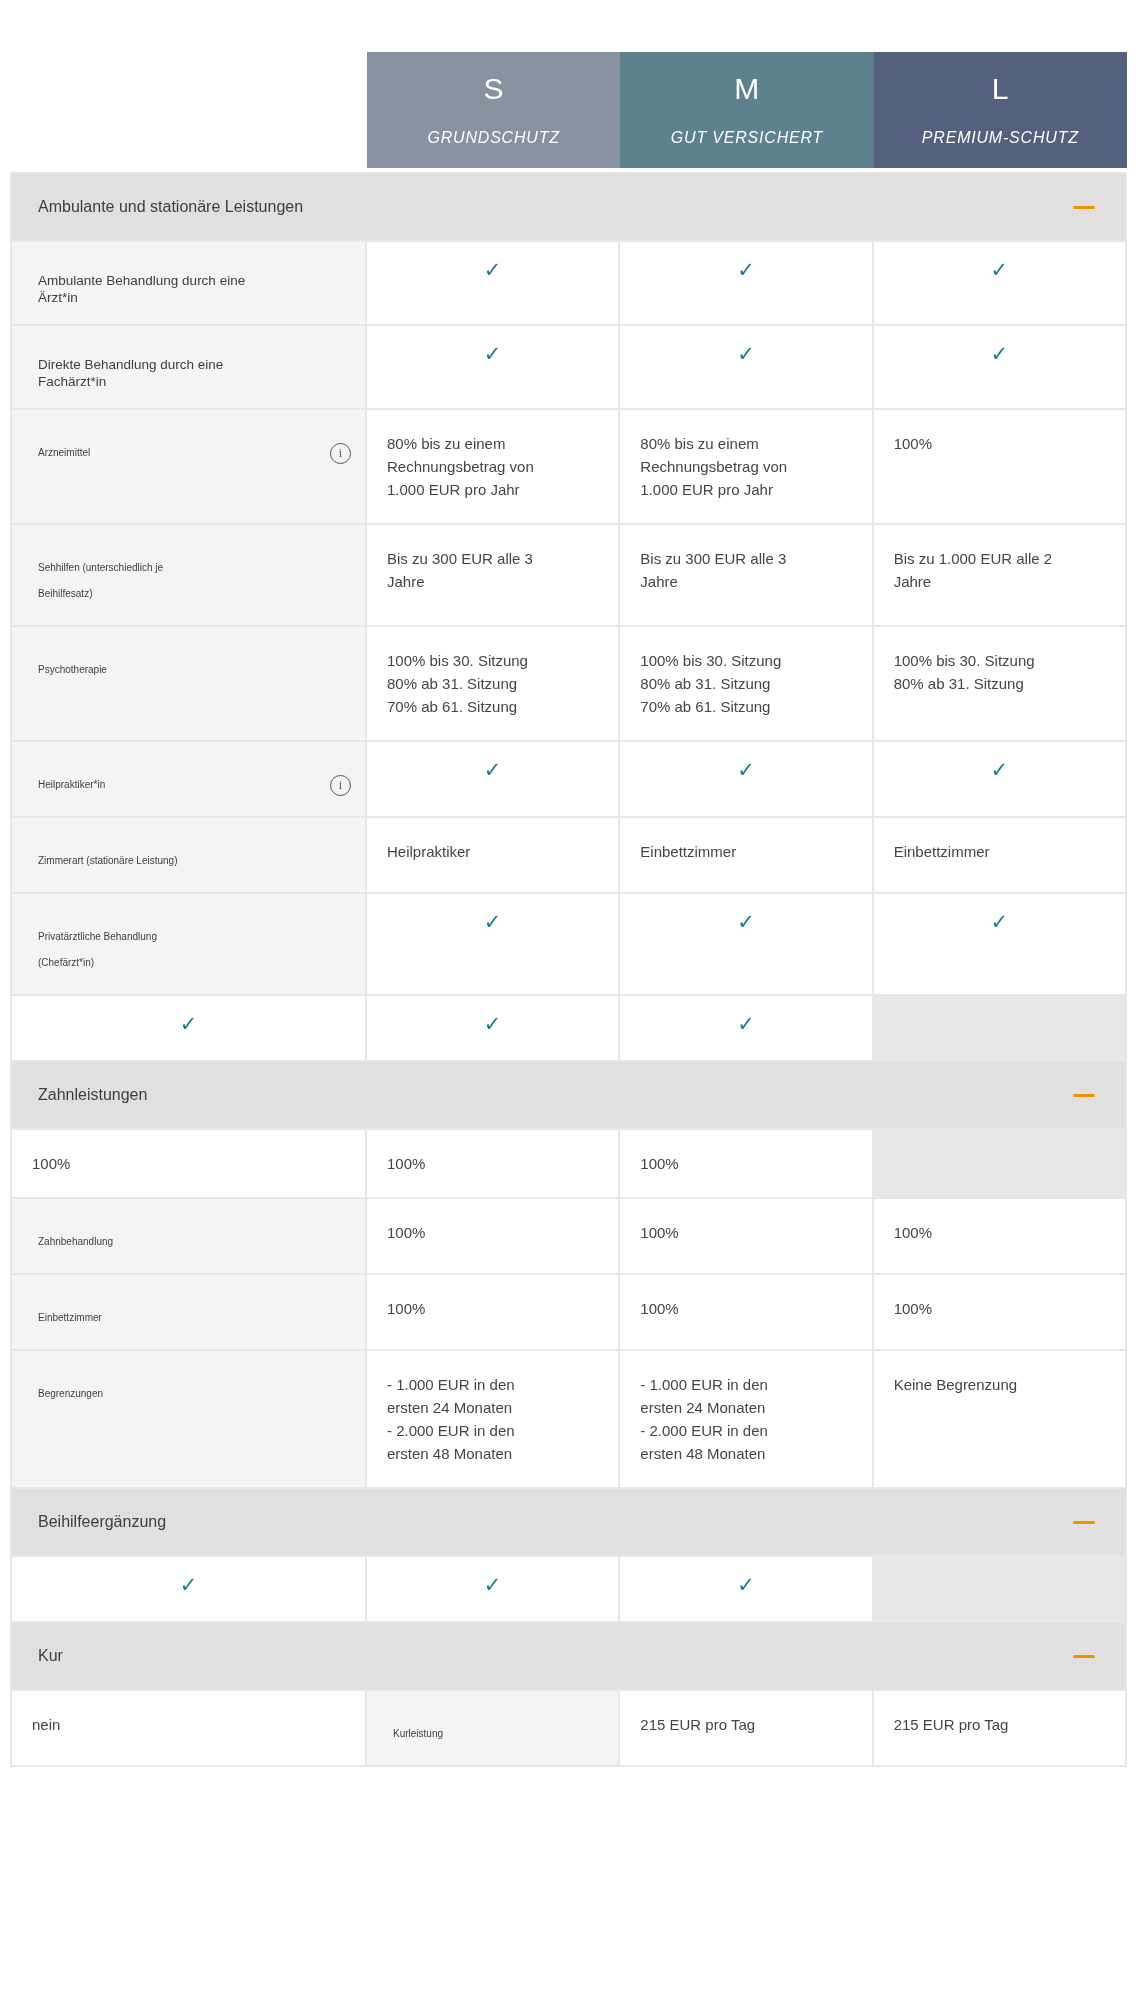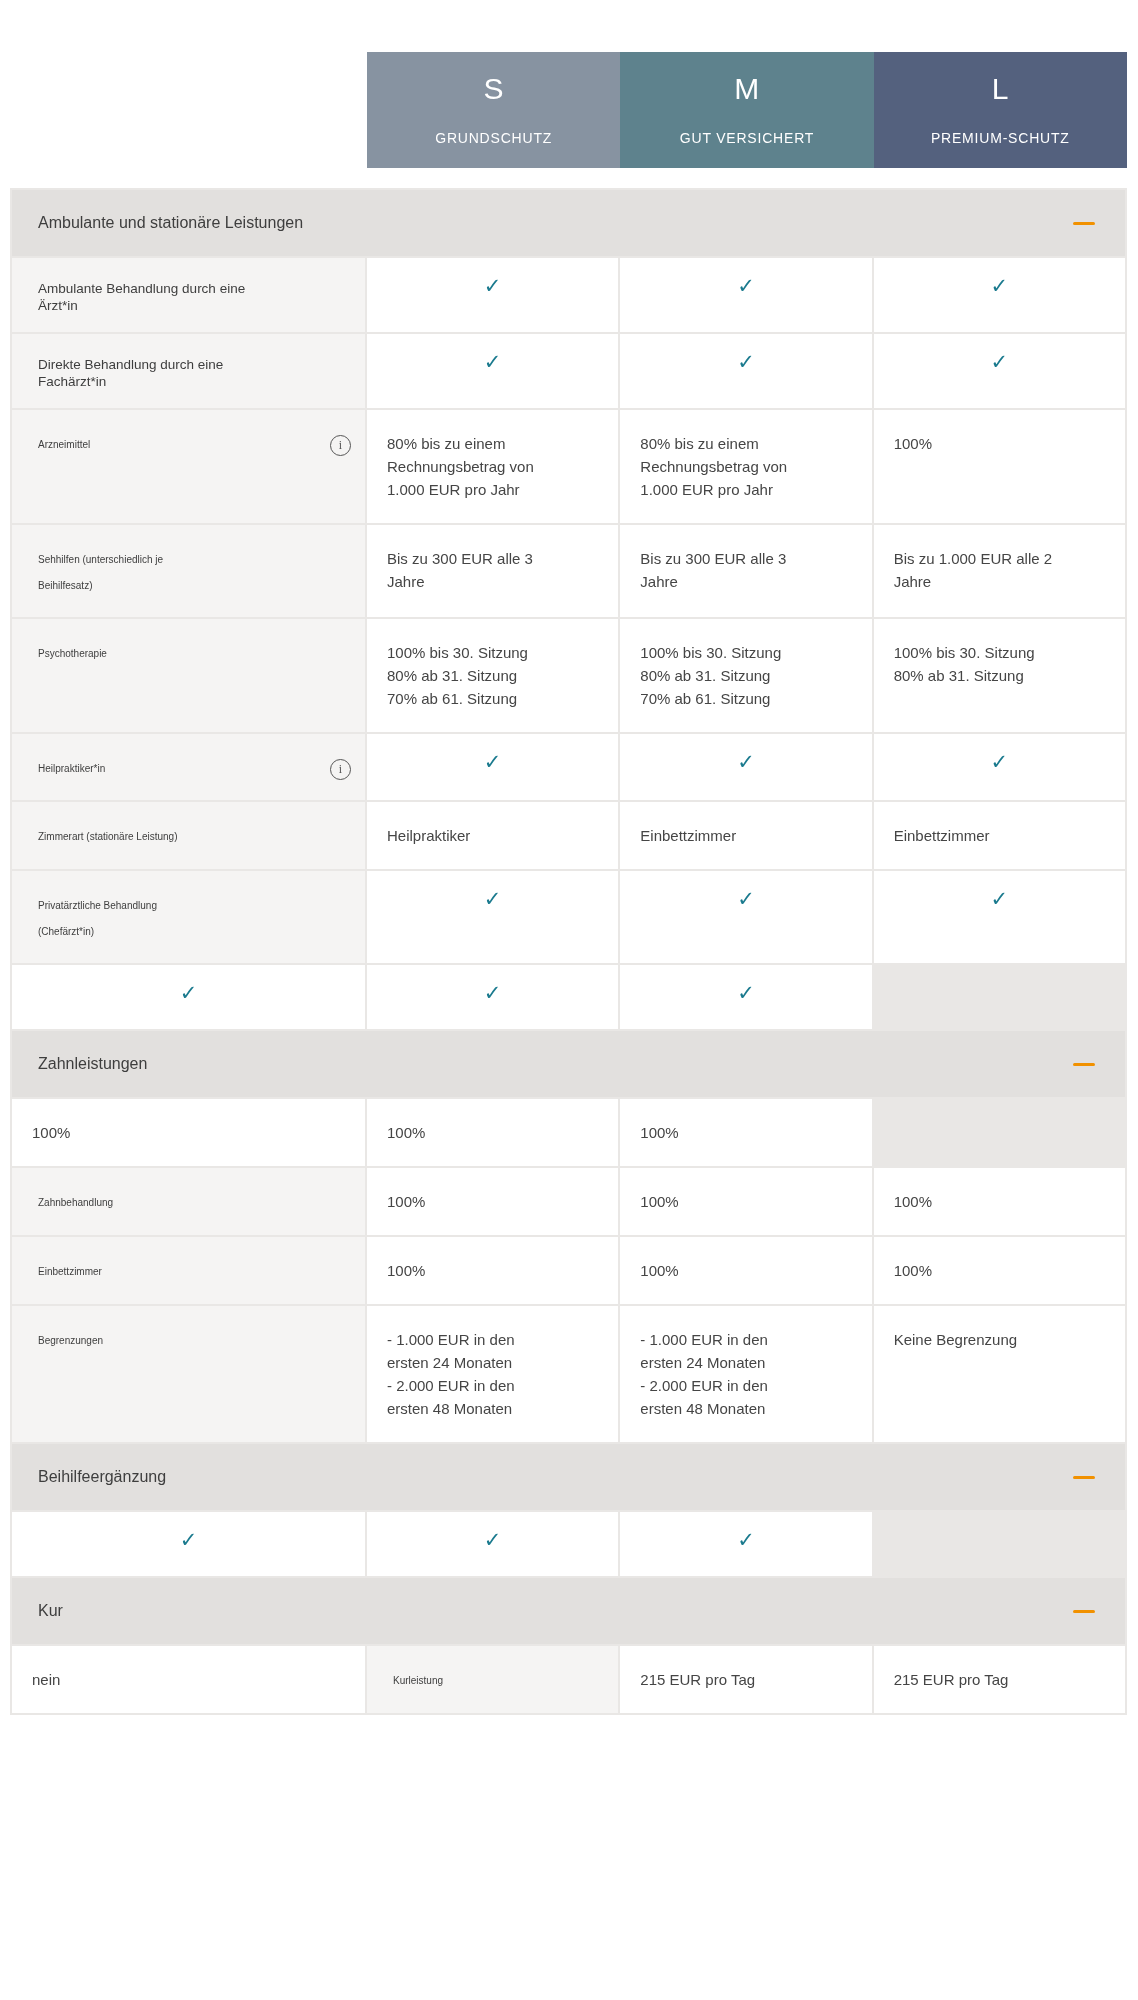--- a/index.html
+++ b/index.html
@@ -12,44 +12,44 @@
   .table-wrap{width:1117px;margin:52px 0 0 10px;padding-bottom:150px;}
 
   
   .plans-header{display:flex;margin-left:357px;}
   .plan-block{
     flex:1;min-height:116px;box-sizing:border-box;
     display:flex;flex-direction:column;align-items:center;justify-content:center;
     color:#ffffff;padding:10px 0 14px;
   }
   .plan-code{font-size:30px;line-height:40px;font-weight:400;letter-spacing:.5px;}
-  .plan-name{font-size:14px;line-height:18px;margin-top:20px;letter-spacing:.8px;}
+  .plan-name{font-size:16px;line-height:18px;margin-top:20px;letter-spacing:.8px;font-style:italic;}
 
   
   .table-body{
-    margin-top:20px;background:#e9e7e5;padding:2px;
+    margin-top:4px;background:#e9e7e5;padding:2px;
     display:flex;flex-direction:column;gap:2px;
   }
   .section{display:flex;flex-direction:column;gap:2px;}
   .section-header{
     background:#e2e0de;min-height:66px;box-sizing:border-box;
     display:flex;align-items:center;justify-content:space-between;
     padding:0 30px 0 26px;cursor:pointer;
   }
   .section-title{font-size:16px;color:#3e3e3e;}
   .minus-icon{display:block;width:22px;height:3px;border-radius:2px;flex:0 0 auto;}
 
   .row{
     display:grid;grid-template-columns:353px 1fr 1fr 1fr;gap:2px;
     min-height:64px;
   }
   .cell{box-sizing:border-box;}
   .label-cell{
     background:#f5f4f3;display:flex;align-items:flex-start;gap:8px;
-    padding:22px 14px 18px 26px;
+    padding:30px 14px 18px 26px;
   }
   .label-text{flex:1;font-size:10px;line-height:26px;white-space:pre-line;color:#3e3e3e;}
   .label-text.small{font-size:13.5px;line-height:17px;}
   .info-icon{
     flex:0 0 auto;width:19px;height:19px;margin-top:3px;border:1px solid #555555;border-radius:50%;
     display:inline-flex;align-items:center;justify-content:center;
     font-size:12px;font-style:normal;color:#555555;cursor:pointer;
     font-family:"Liberation Serif","DejaVu Serif",serif;
   }
   .value-cell{

